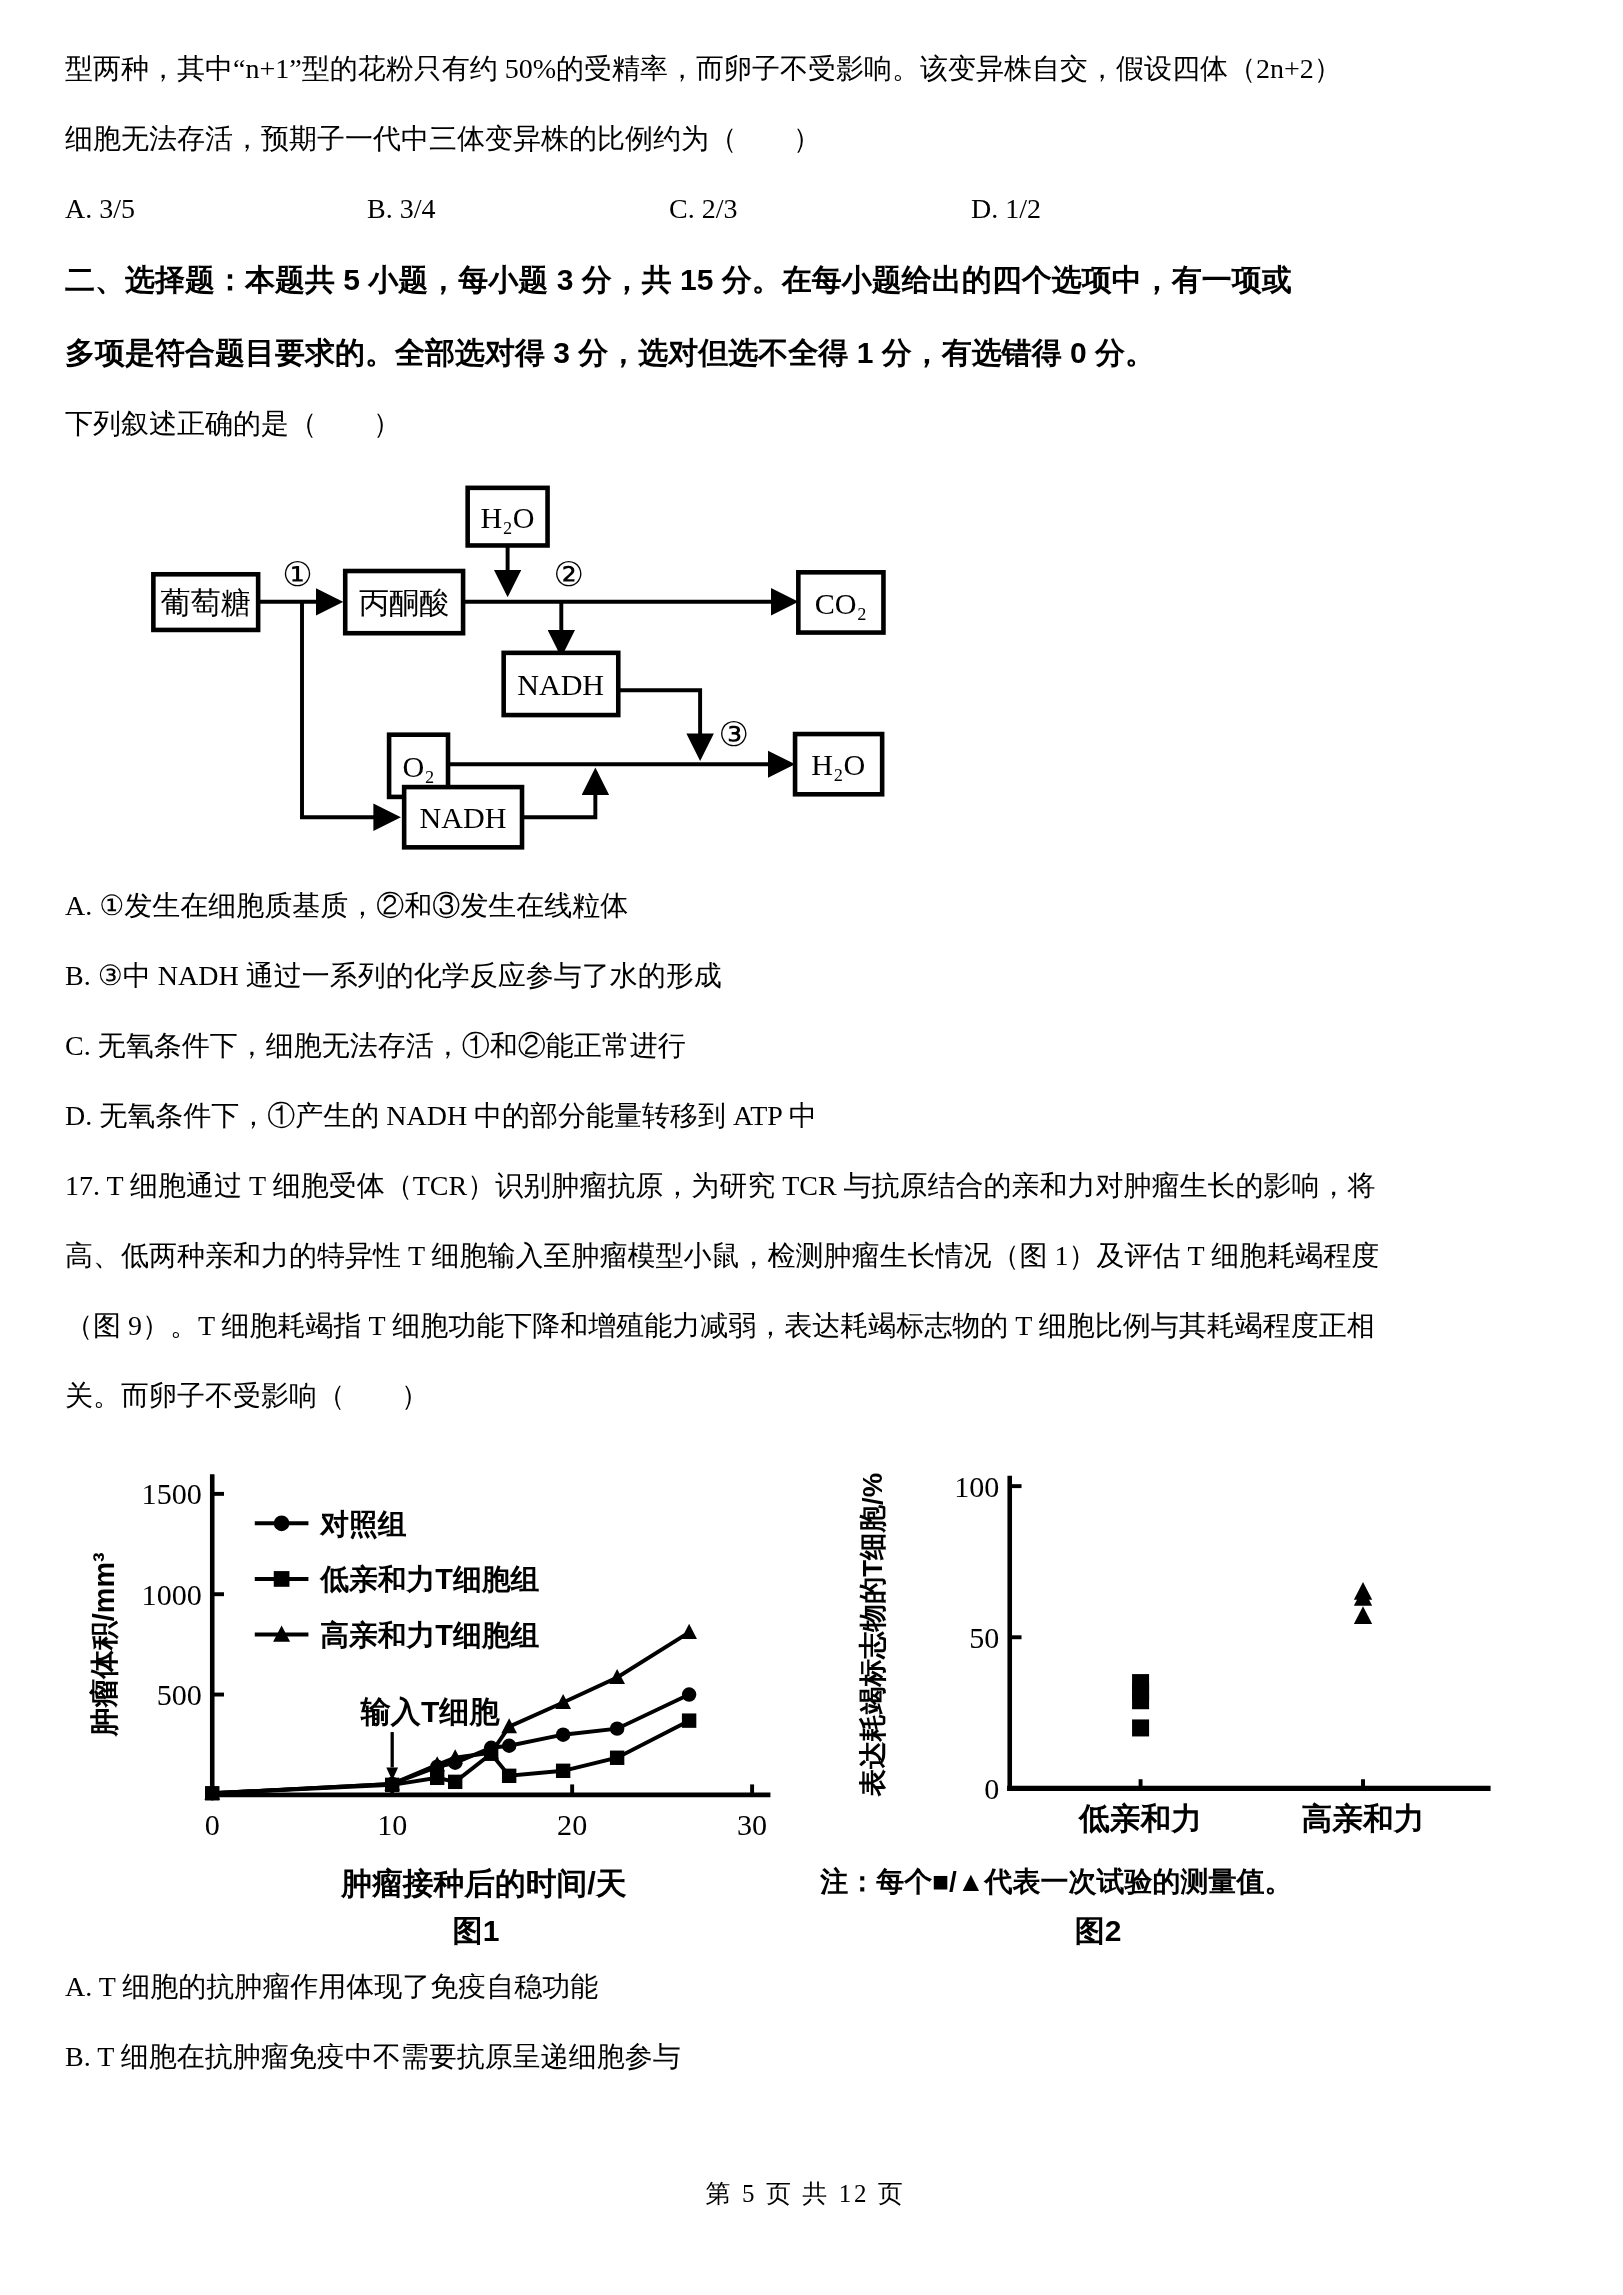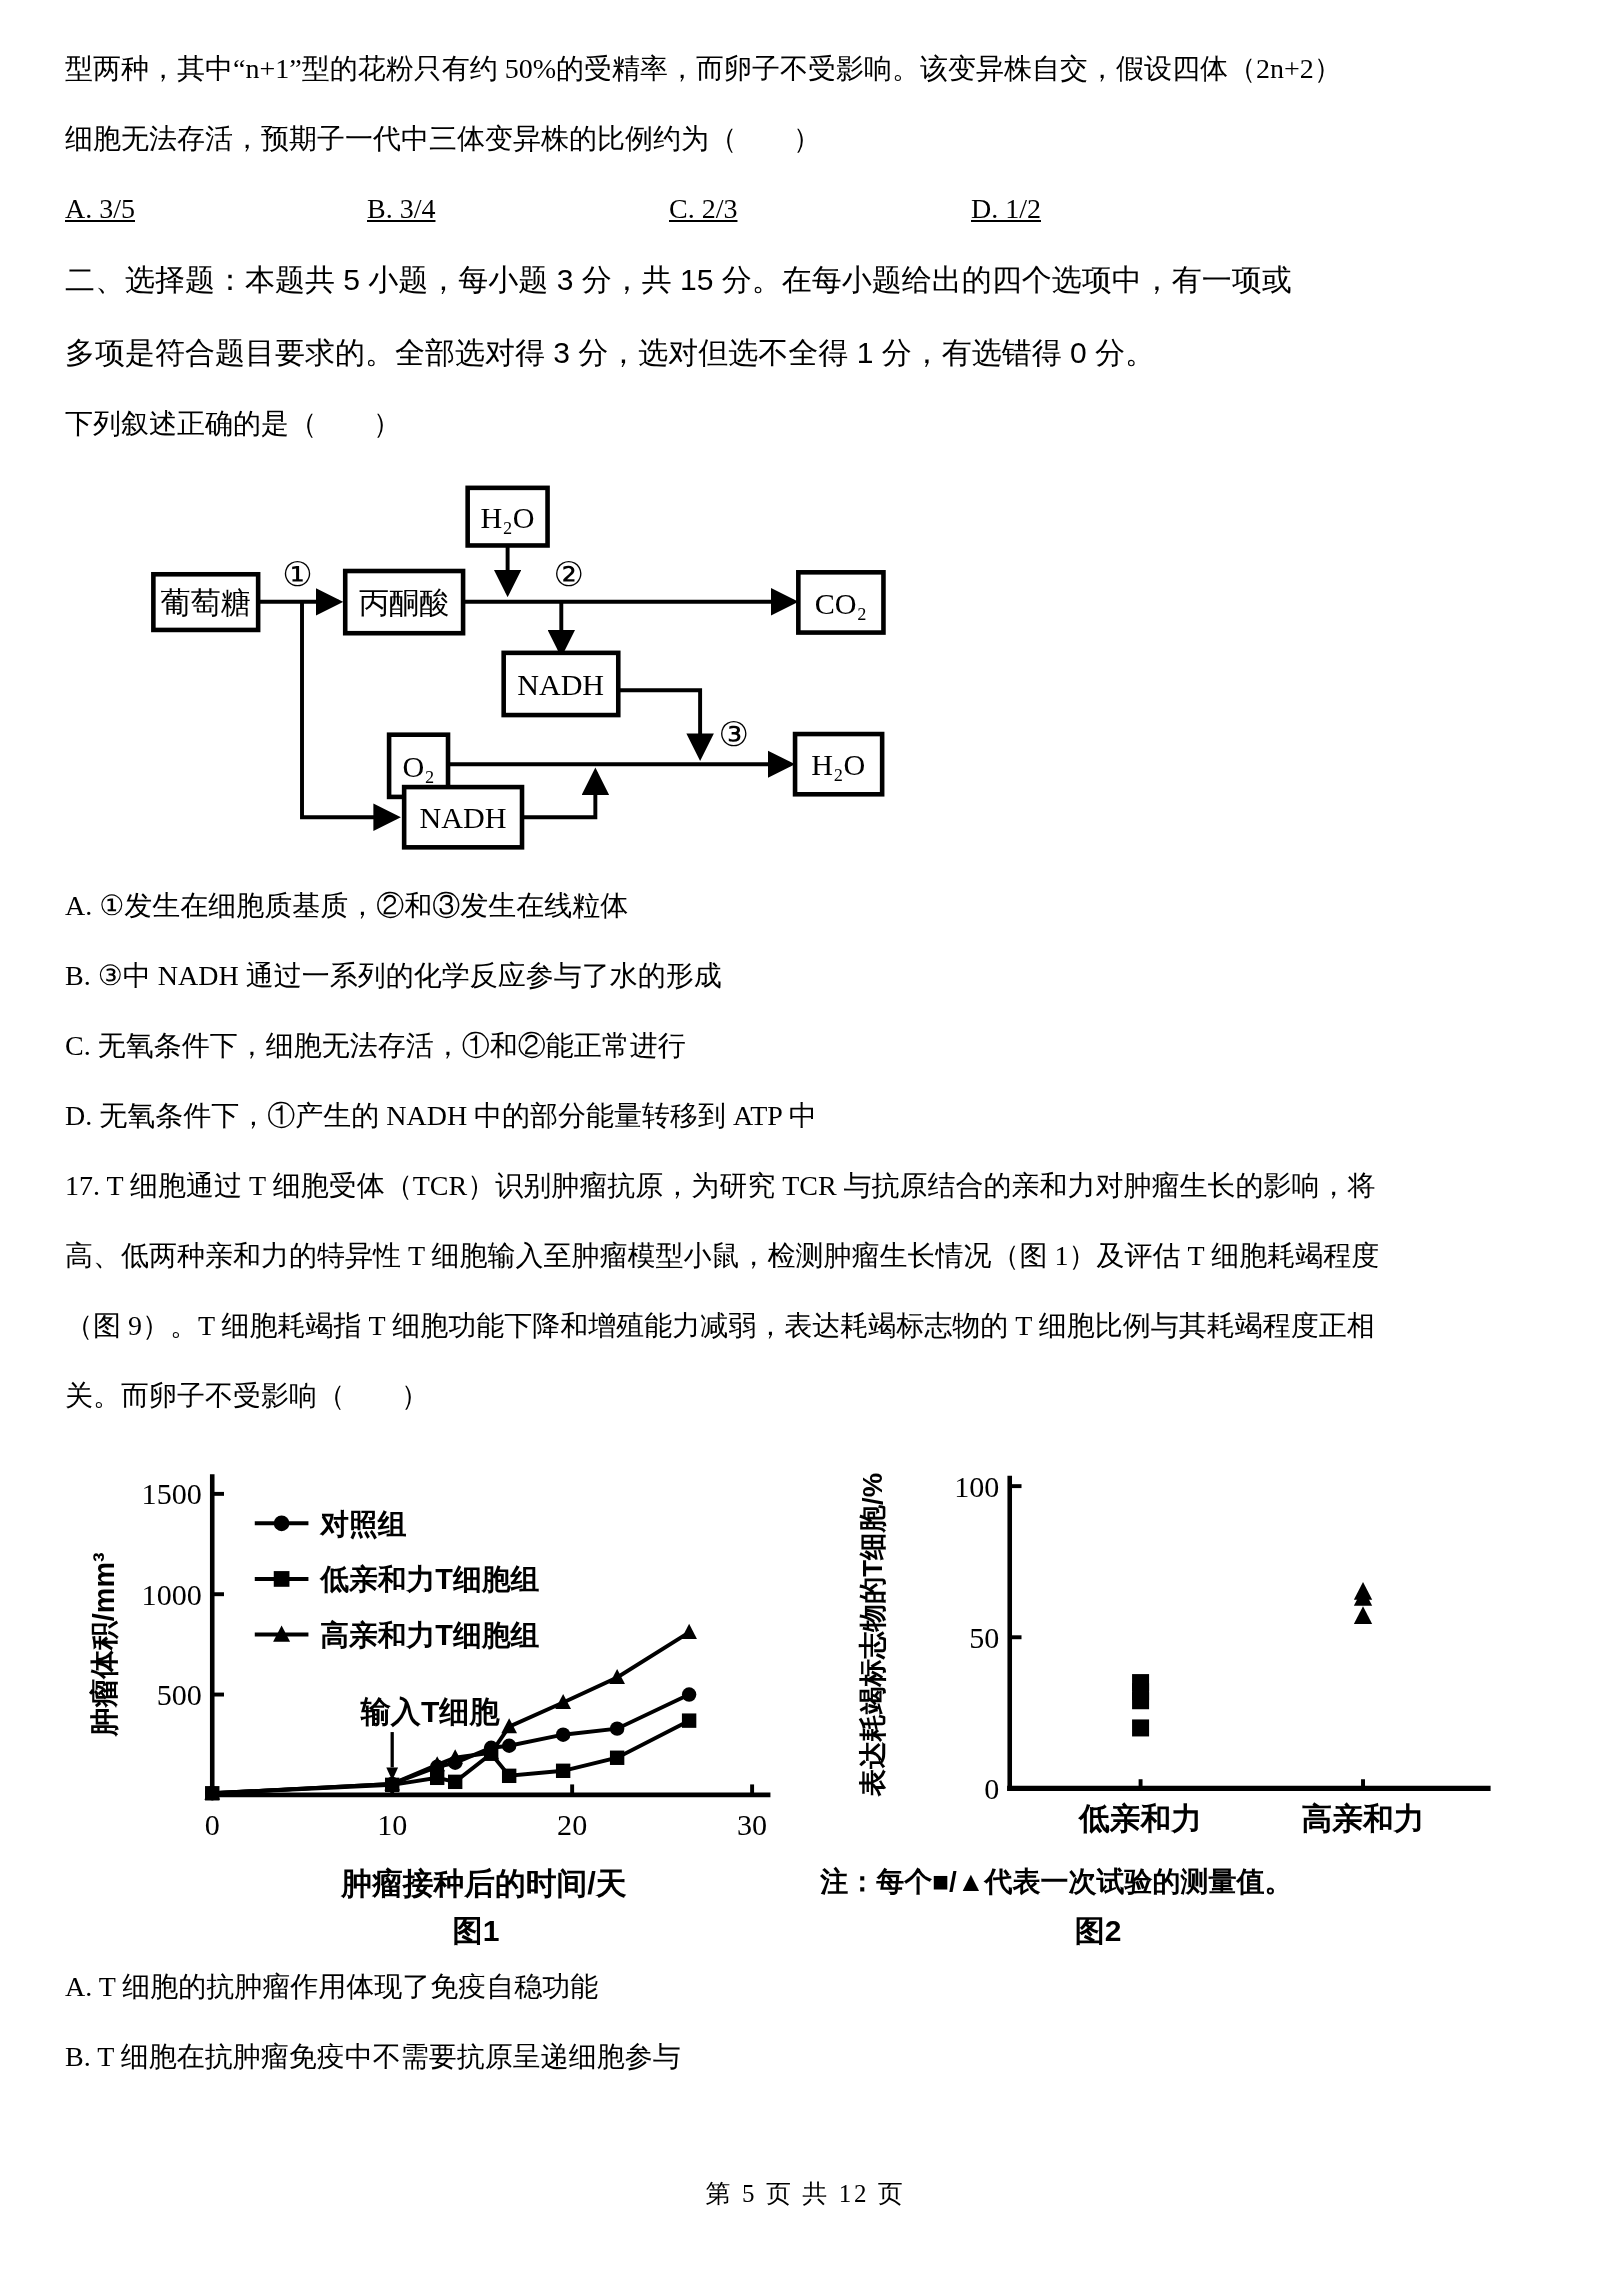--- a/index.html
+++ b/index.html
@@ -9,24 +9,24 @@
     width:1623px; height:2295px;
     background:#ffffff; color:#000;
     font-family:"Liberation Serif", serif;
     font-size:28px;
     padding:51px 65px 0 65px;
     overflow:hidden;
   }
   .line { white-space:nowrap; line-height:1.25; margin-bottom:35px; }
   .bold-line {
     font-family:"Liberation Sans", sans-serif;
-    font-weight:400; font-size:30px;
+    font-weight:700; font-size:30px;
   }
   .opt-row { display:flex; margin-bottom:35px; line-height:1.25; }
-  .opt-col { width:302px; white-space:nowrap;text-decoration:underline; }
+  .opt-col { width:302px; white-space:nowrap; }
   .diagram-wrap { margin:3.9px 0 11.8px 72px; }
   .figures { display:flex; align-items:flex-start; margin-top:2.6px; }
   .fig1-block { width:746px; }
   .fig2-block { width:772px; margin-left:9.2px; }
   .fig-note {
     font-family:"Liberation Sans", sans-serif; font-weight:700;
     font-size:28px; white-space:nowrap; margin-top:2.6px;
   }
   .caption-wrap { width:556px; text-align:center; margin-top:9.2px; }
   .caption {

